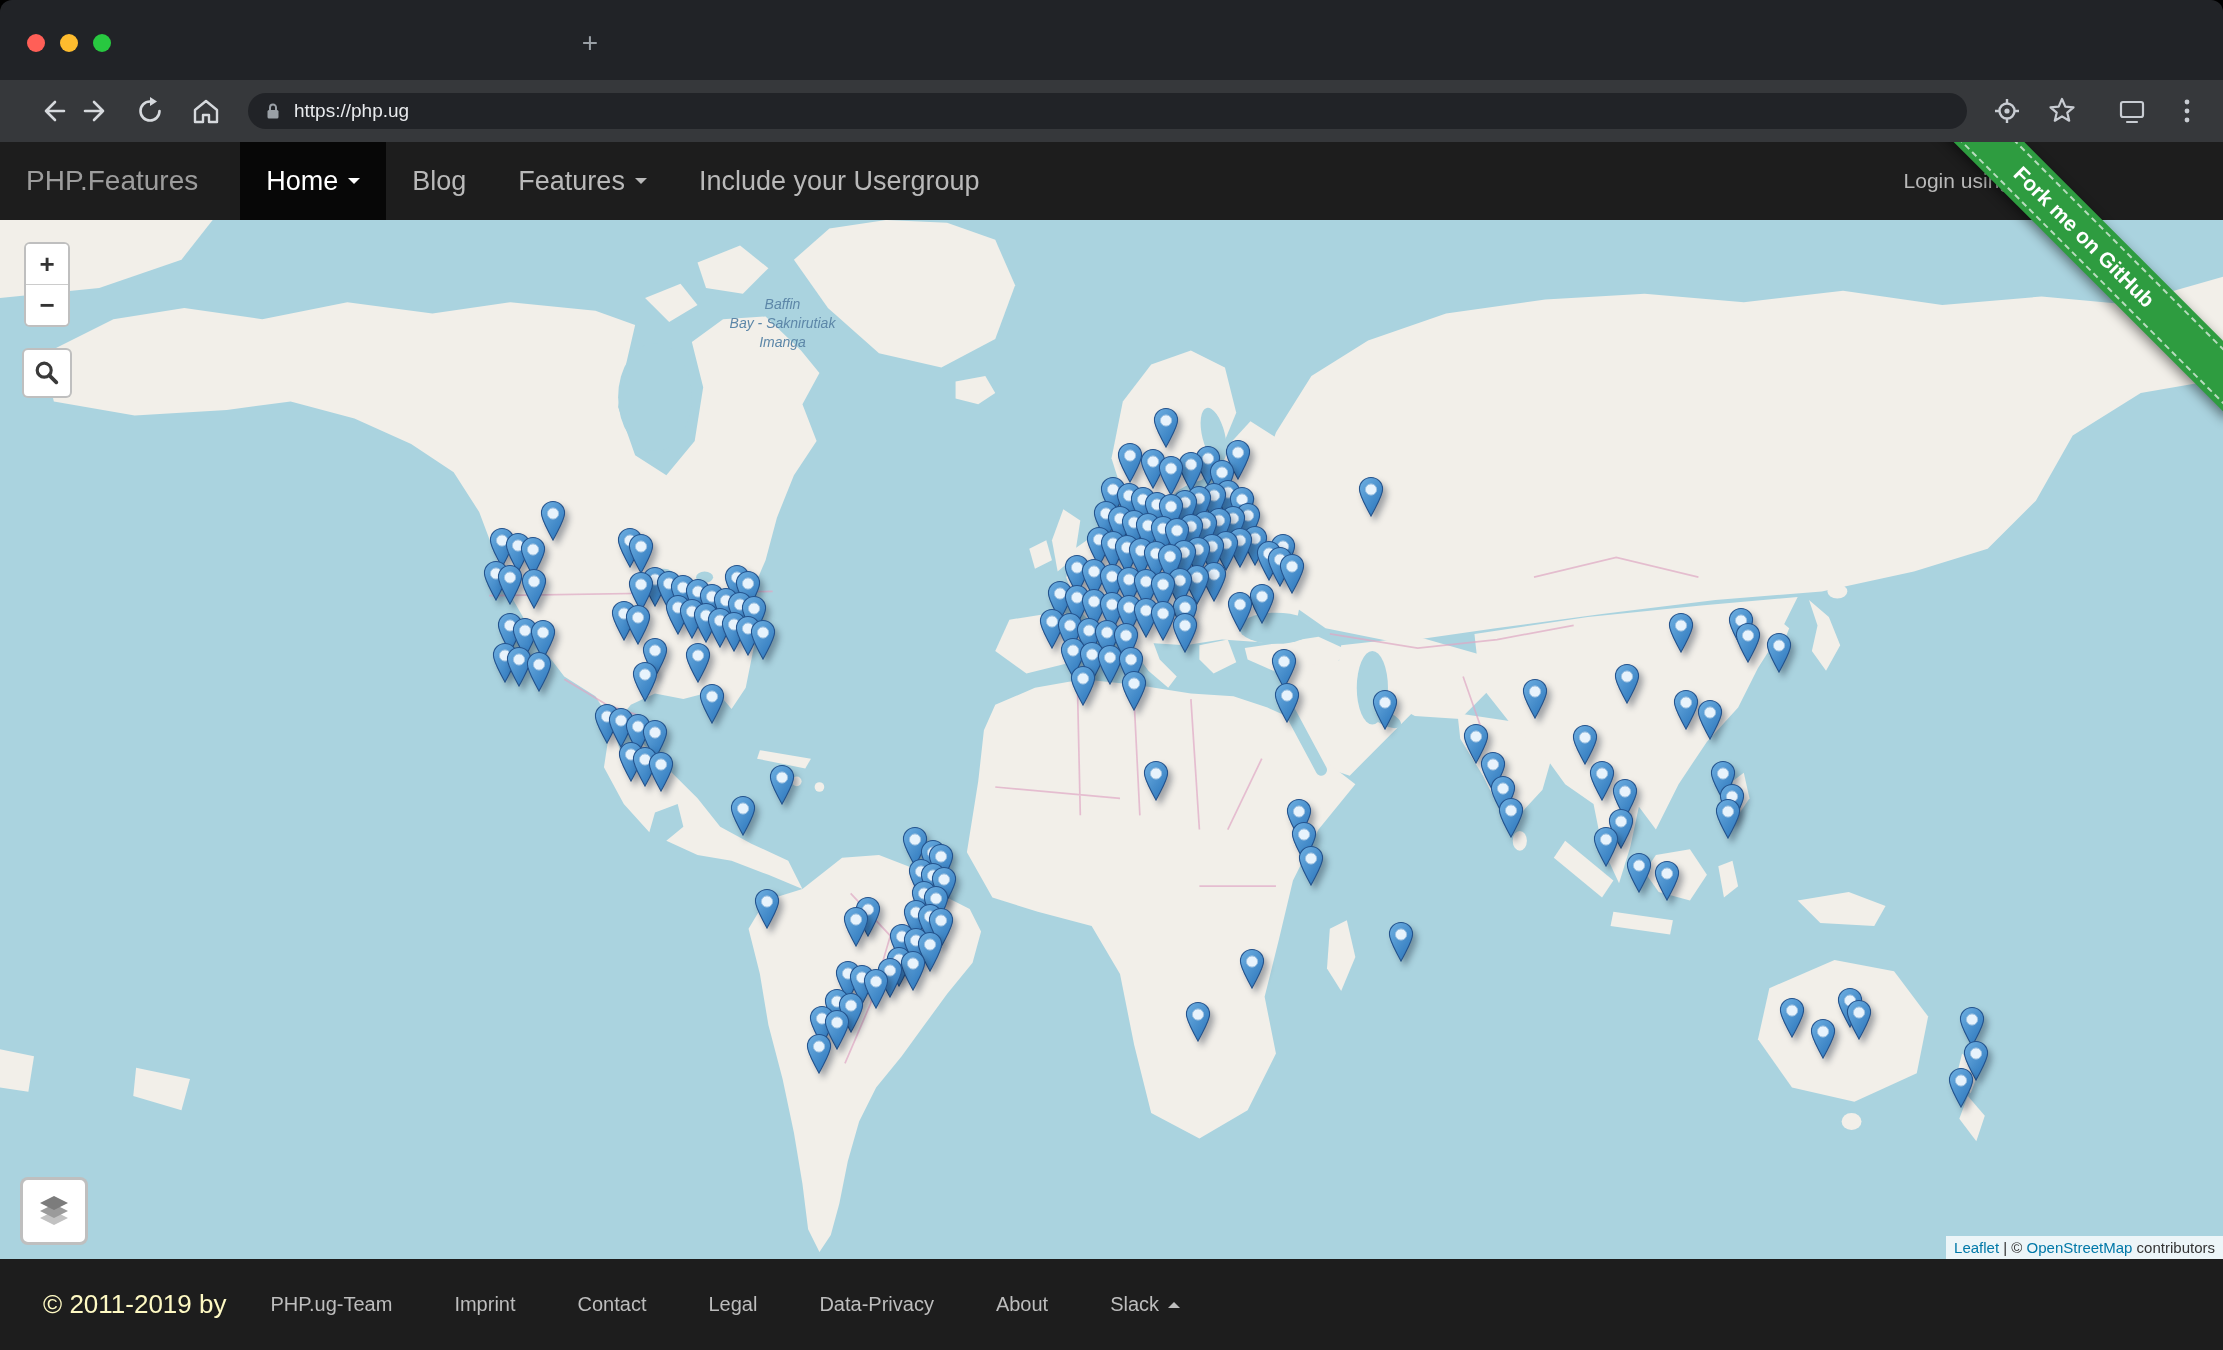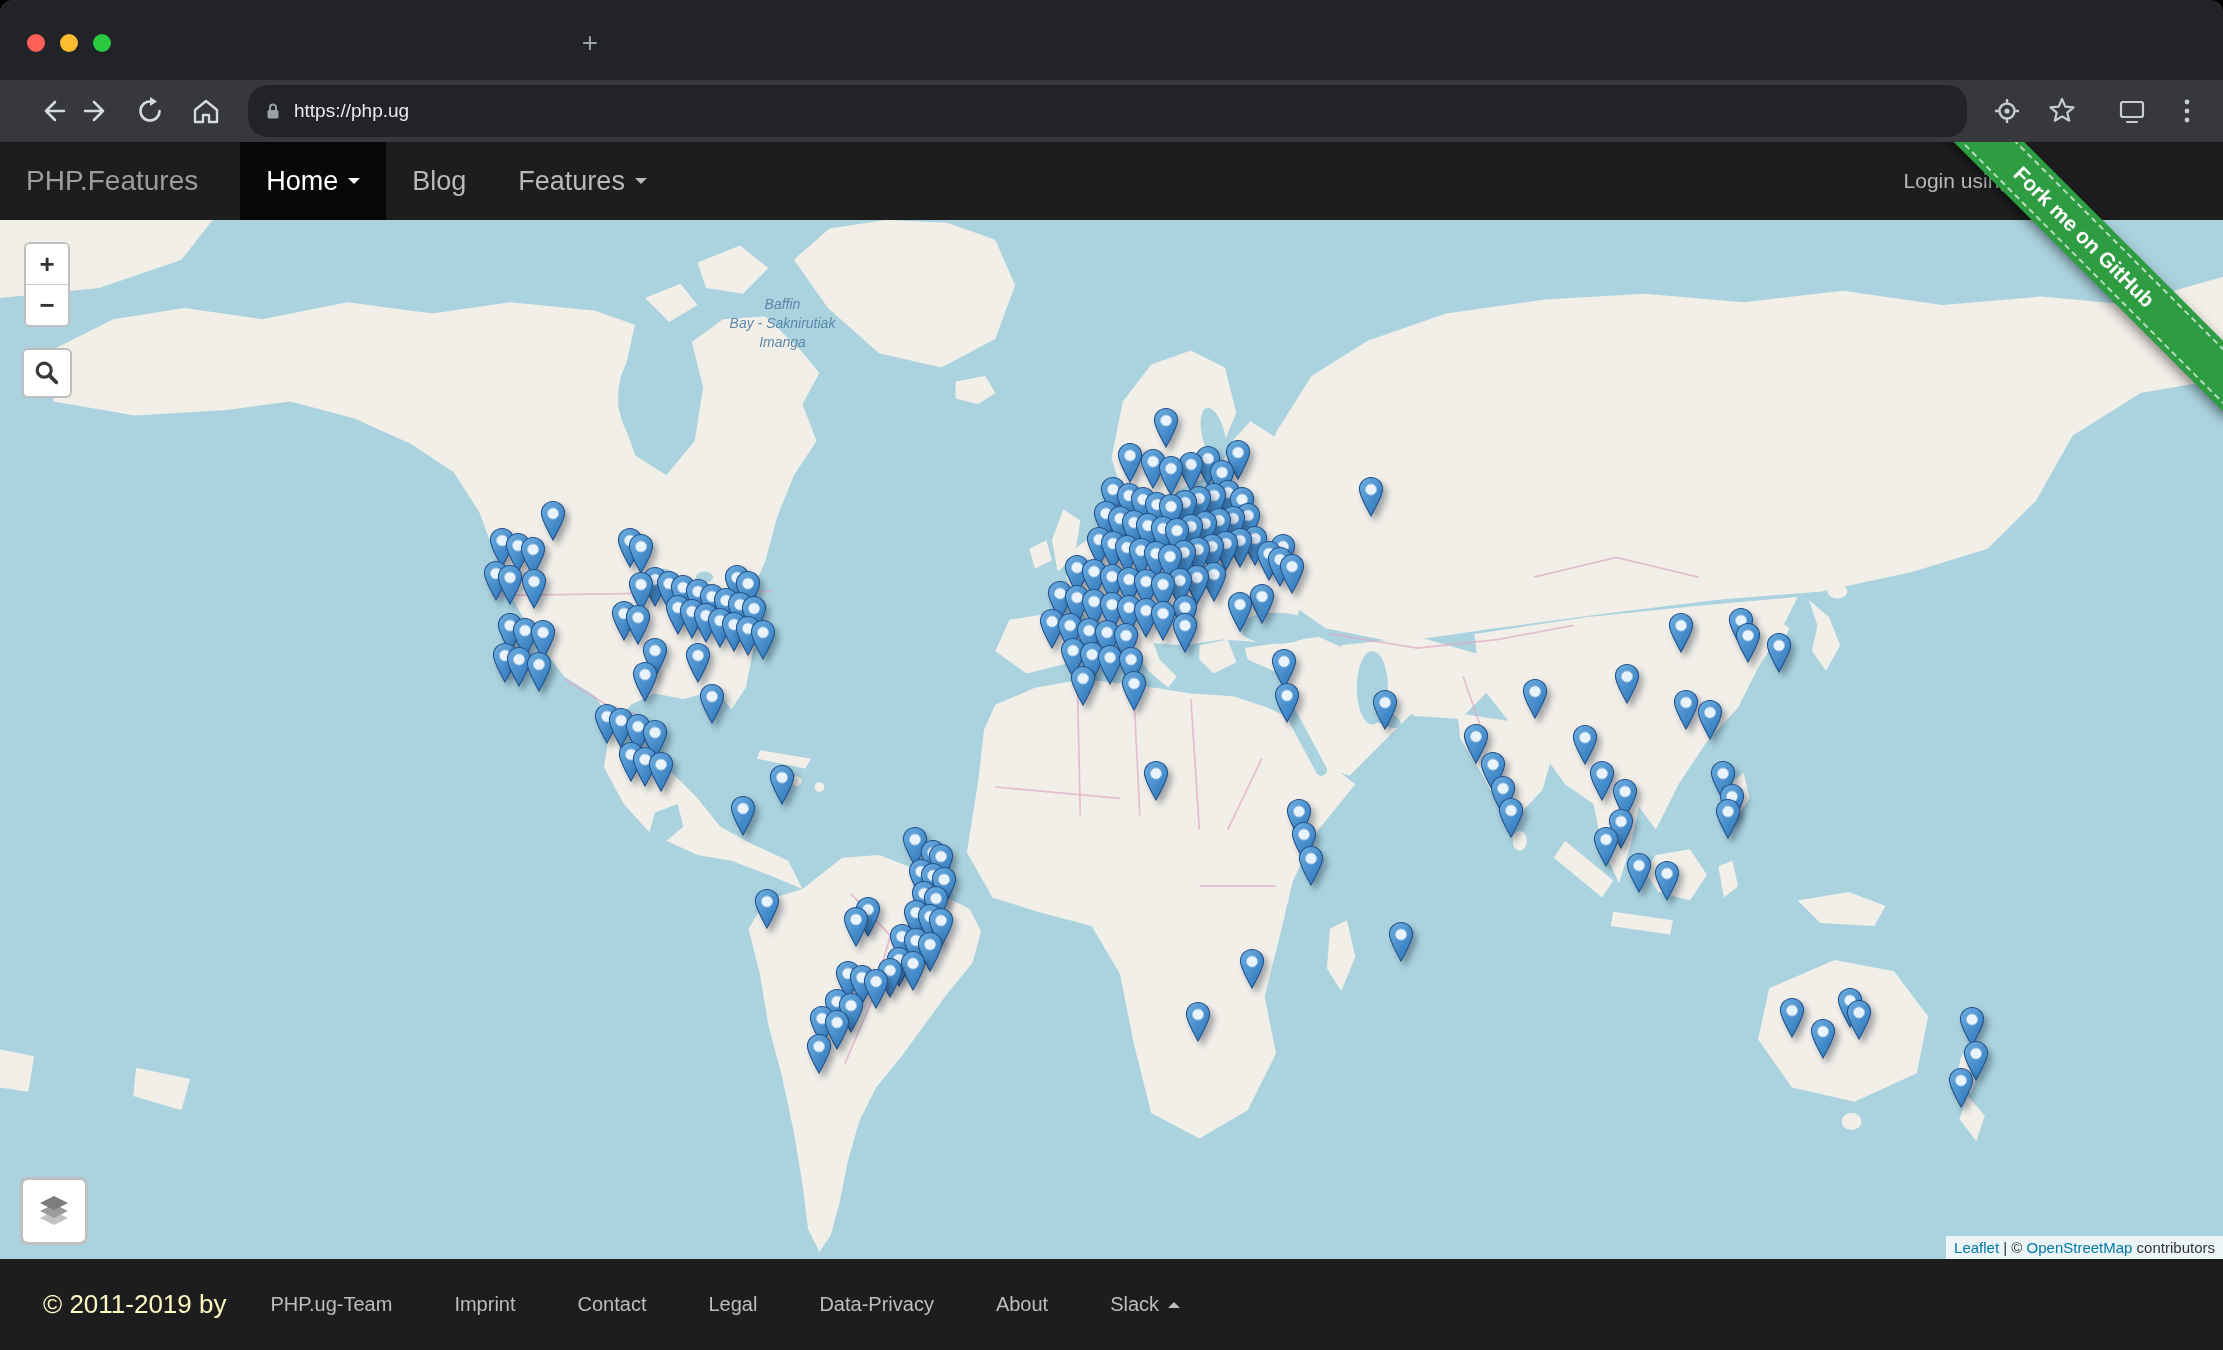--- a/index.html
+++ b/index.html
@@ -18,21 +18,21 @@
          padding:0 16px; box-sizing:border-box; }
   .tab-title { flex:1; color:#e8eaed; font-size:17px; white-space:nowrap; overflow:hidden;
                margin-left:12px; }
   .tab-close { color:#9aa0a6; font-size:24px; line-height:1; margin-left:8px; cursor:pointer; }
   .newtab { position:absolute; left:572px; top:26px; width:36px; height:36px; color:#9aa0a6;
             font-size:28px; line-height:34px; text-align:center; cursor:pointer; }
 
   
   .toolbar { height:62px; background:#36383b; display:flex; align-items:center; flex:0 0 auto; }
   .tb-icon { width:36px; height:36px; flex:0 0 auto; cursor:pointer; }
-  .omnibox { flex:1; height:52px; margin-left:24px; margin-right:22px; background:#212327;
+  .omnibox { flex:1; height:36px; margin-left:24px; margin-right:22px; background:#212327;
              border-radius:20px; display:flex; align-items:center; padding:0 14px; }
   .url-text { color:#e8eaed; font-size:19px; margin-left:10px; }
 
   
   .site-navbar { height:78px; background:#1d1d1d; display:flex; align-items:center;
                  flex:0 0 auto; position:relative; }
   .brand { color:#9d9d9d; font-size:28px; margin-left:26px; cursor:pointer; }
   .nav-items { display:flex; height:100%; margin-left:42px; }
   .nav-item { padding:0 26px; display:flex; align-items:center; gap:10px; color:#b9b9b9;
               font-size:27px; cursor:pointer; white-space:nowrap; }
@@ -162,20 +162,23 @@
           <span>Home</span>
           <span class="caret"></span>
         </div>
         <div class="nav-item">
           <span>Blog</span>
         </div>
         <div class="nav-item">
           <span>Features</span>
           <span class="caret"></span>
         </div>
+        <div class="nav-item">
+          <span>Include your Usergroup</span>
+        </div>
       </div>
     <div class="login">
       <span>Login using</span>
       <span class="caret"></span>
     </div>
   </div>
 
   <div class="ribbon-wrap">
     <div class="ribbon-band">
       <span>Fork me on GitHub</span>

